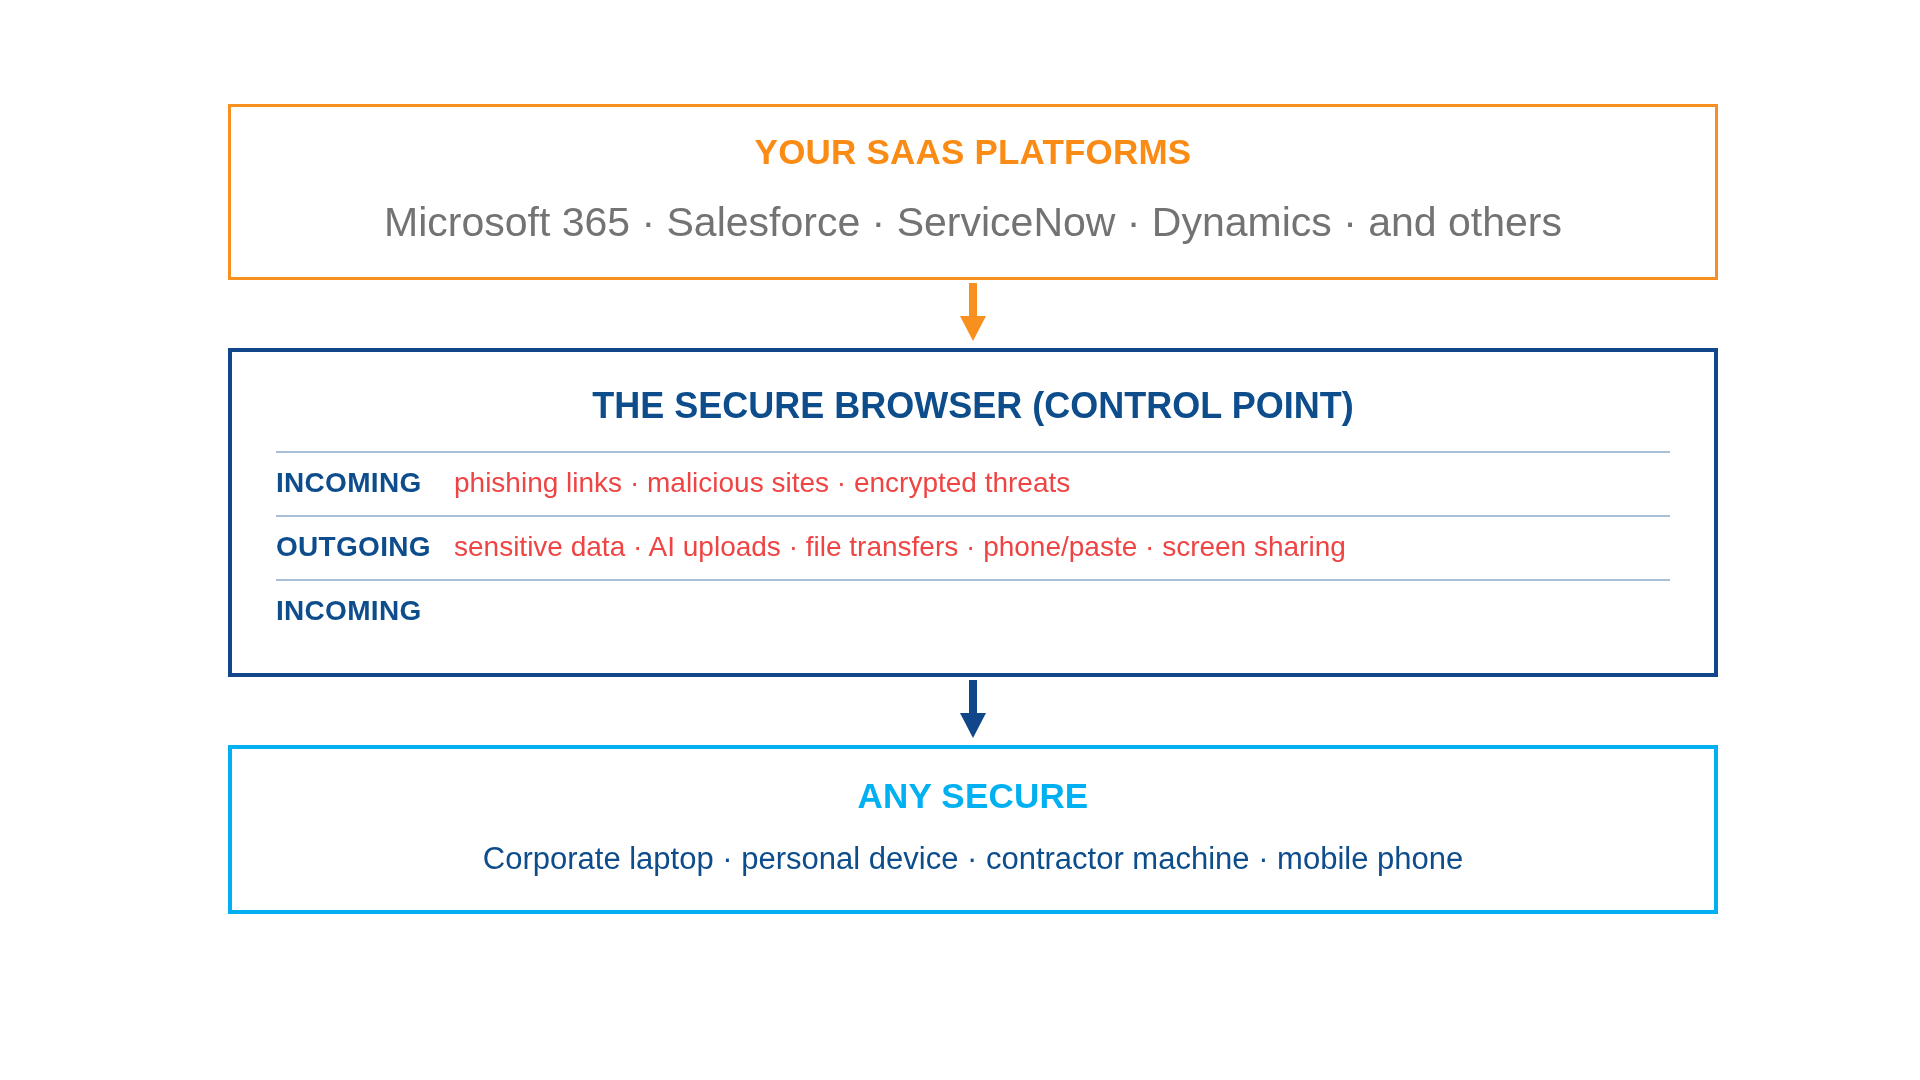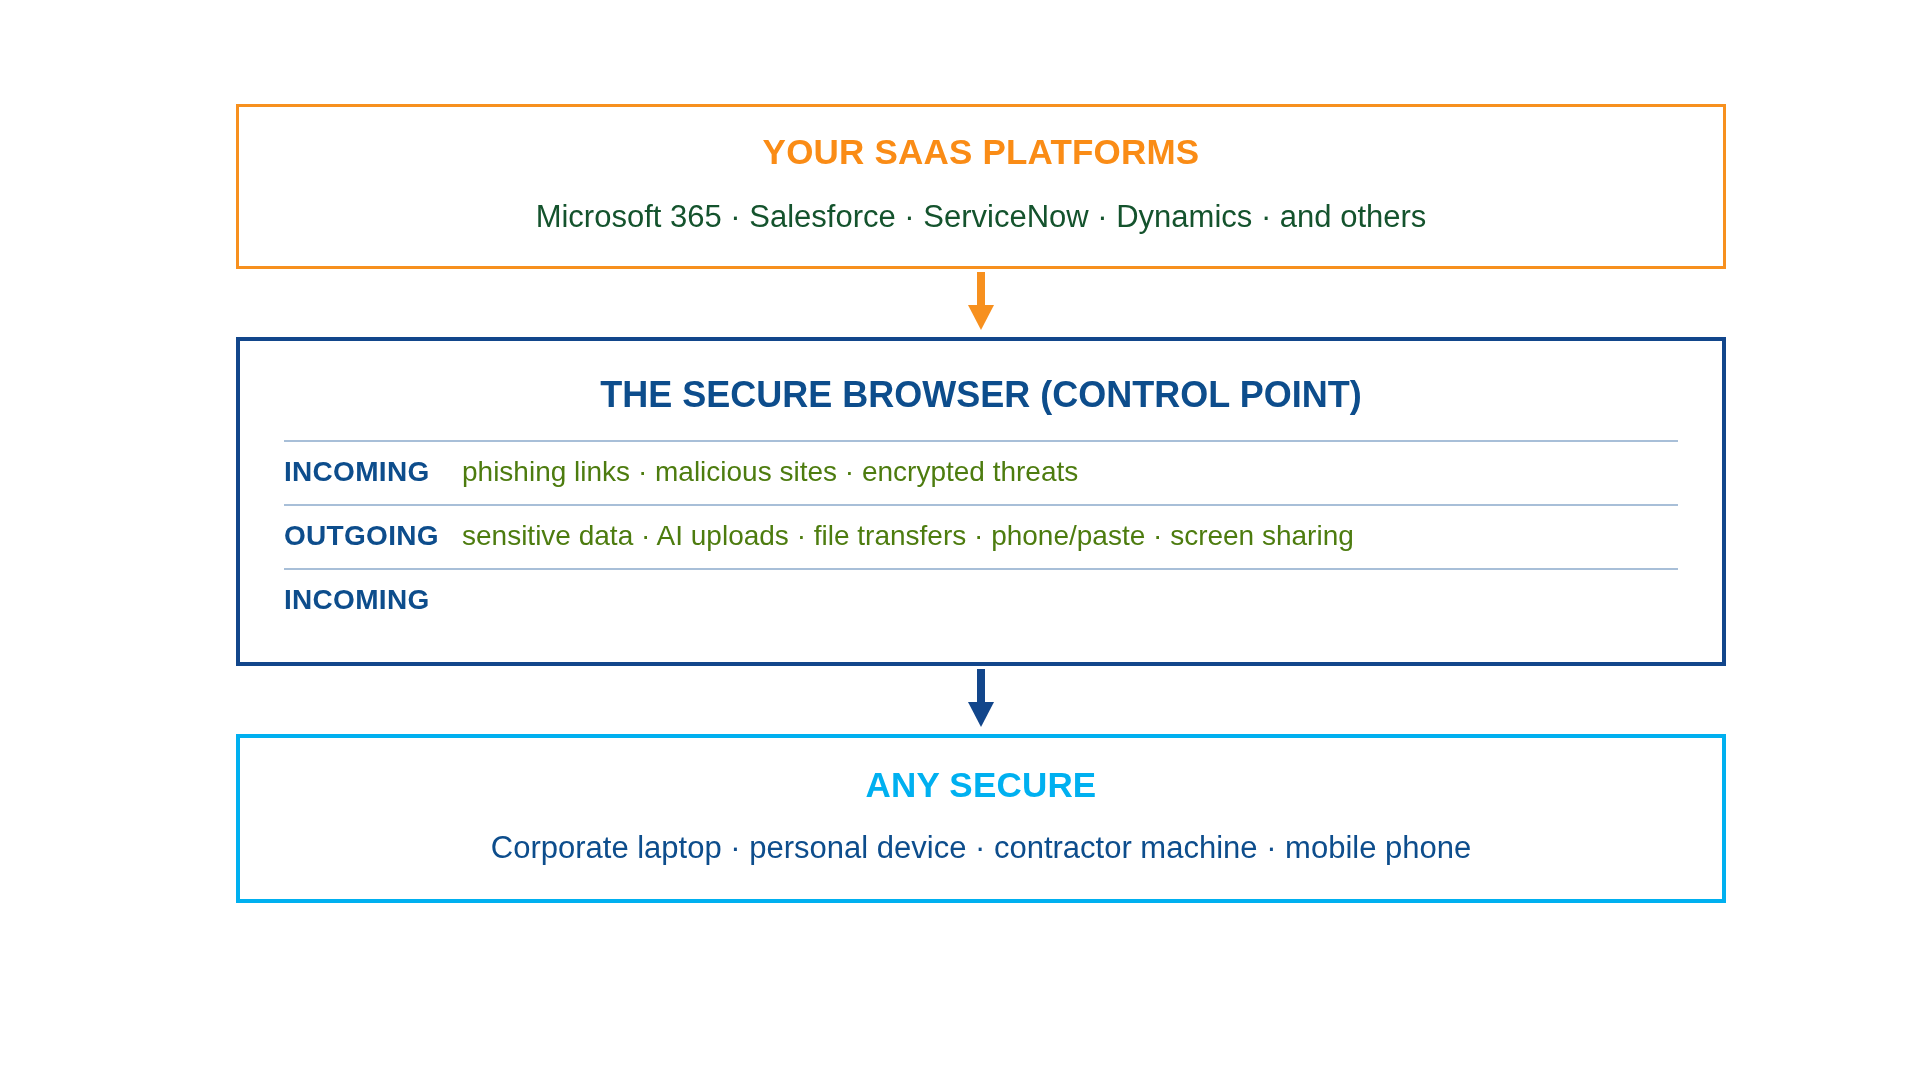--- a/index.html
+++ b/index.html
@@ -16,21 +16,21 @@
 
   .canvas {
     position: relative;
     width: 1920px;
     height: 1080px;
     background: #ffffff;
   }
 
   .stack {
     position: absolute;
-    left: 236px;
+    left: 228px;
     top: 104px;
     width: 1490px;
   }
 
   
   .box {
     box-sizing: border-box;
     background: #ffffff;
     width: 100%;
   }
@@ -43,22 +43,22 @@
   }
   .saas-title {
     color: #FA8C16;
     font-size: 35px;
     font-weight: bold;
     letter-spacing: 0.2px;
     line-height: 1.1;
     margin: 0 0 28px 0;
   }
   .saas-sub {
-    color: #14532d;
-    font-size: 31px;
+    color: #737373;
+    font-size: 41px;
     font-weight: 400;
     line-height: 1.1;
     margin: 0;
   }
 
   
   .box-browser {
     border: 4px solid #12468B;
     padding: 26px 28px 30px 28px;
   }
@@ -81,21 +81,21 @@
   }
   .row-label {
     color: #0D4D8C;
     font-size: 28px;
     font-weight: bold;
     letter-spacing: 0.3px;
     flex: 0 0 178px;
     white-space: nowrap;
   }
   .row-items {
-    color: #4d7c0f;
+    color: #ef4444;
     font-size: 28px;
     font-weight: 400;
     white-space: nowrap;
   }
 
   
   .box-devices {
     border: 4px solid #00B0F0;
     padding: 28px 30px 34px 30px;
     text-align: center;

